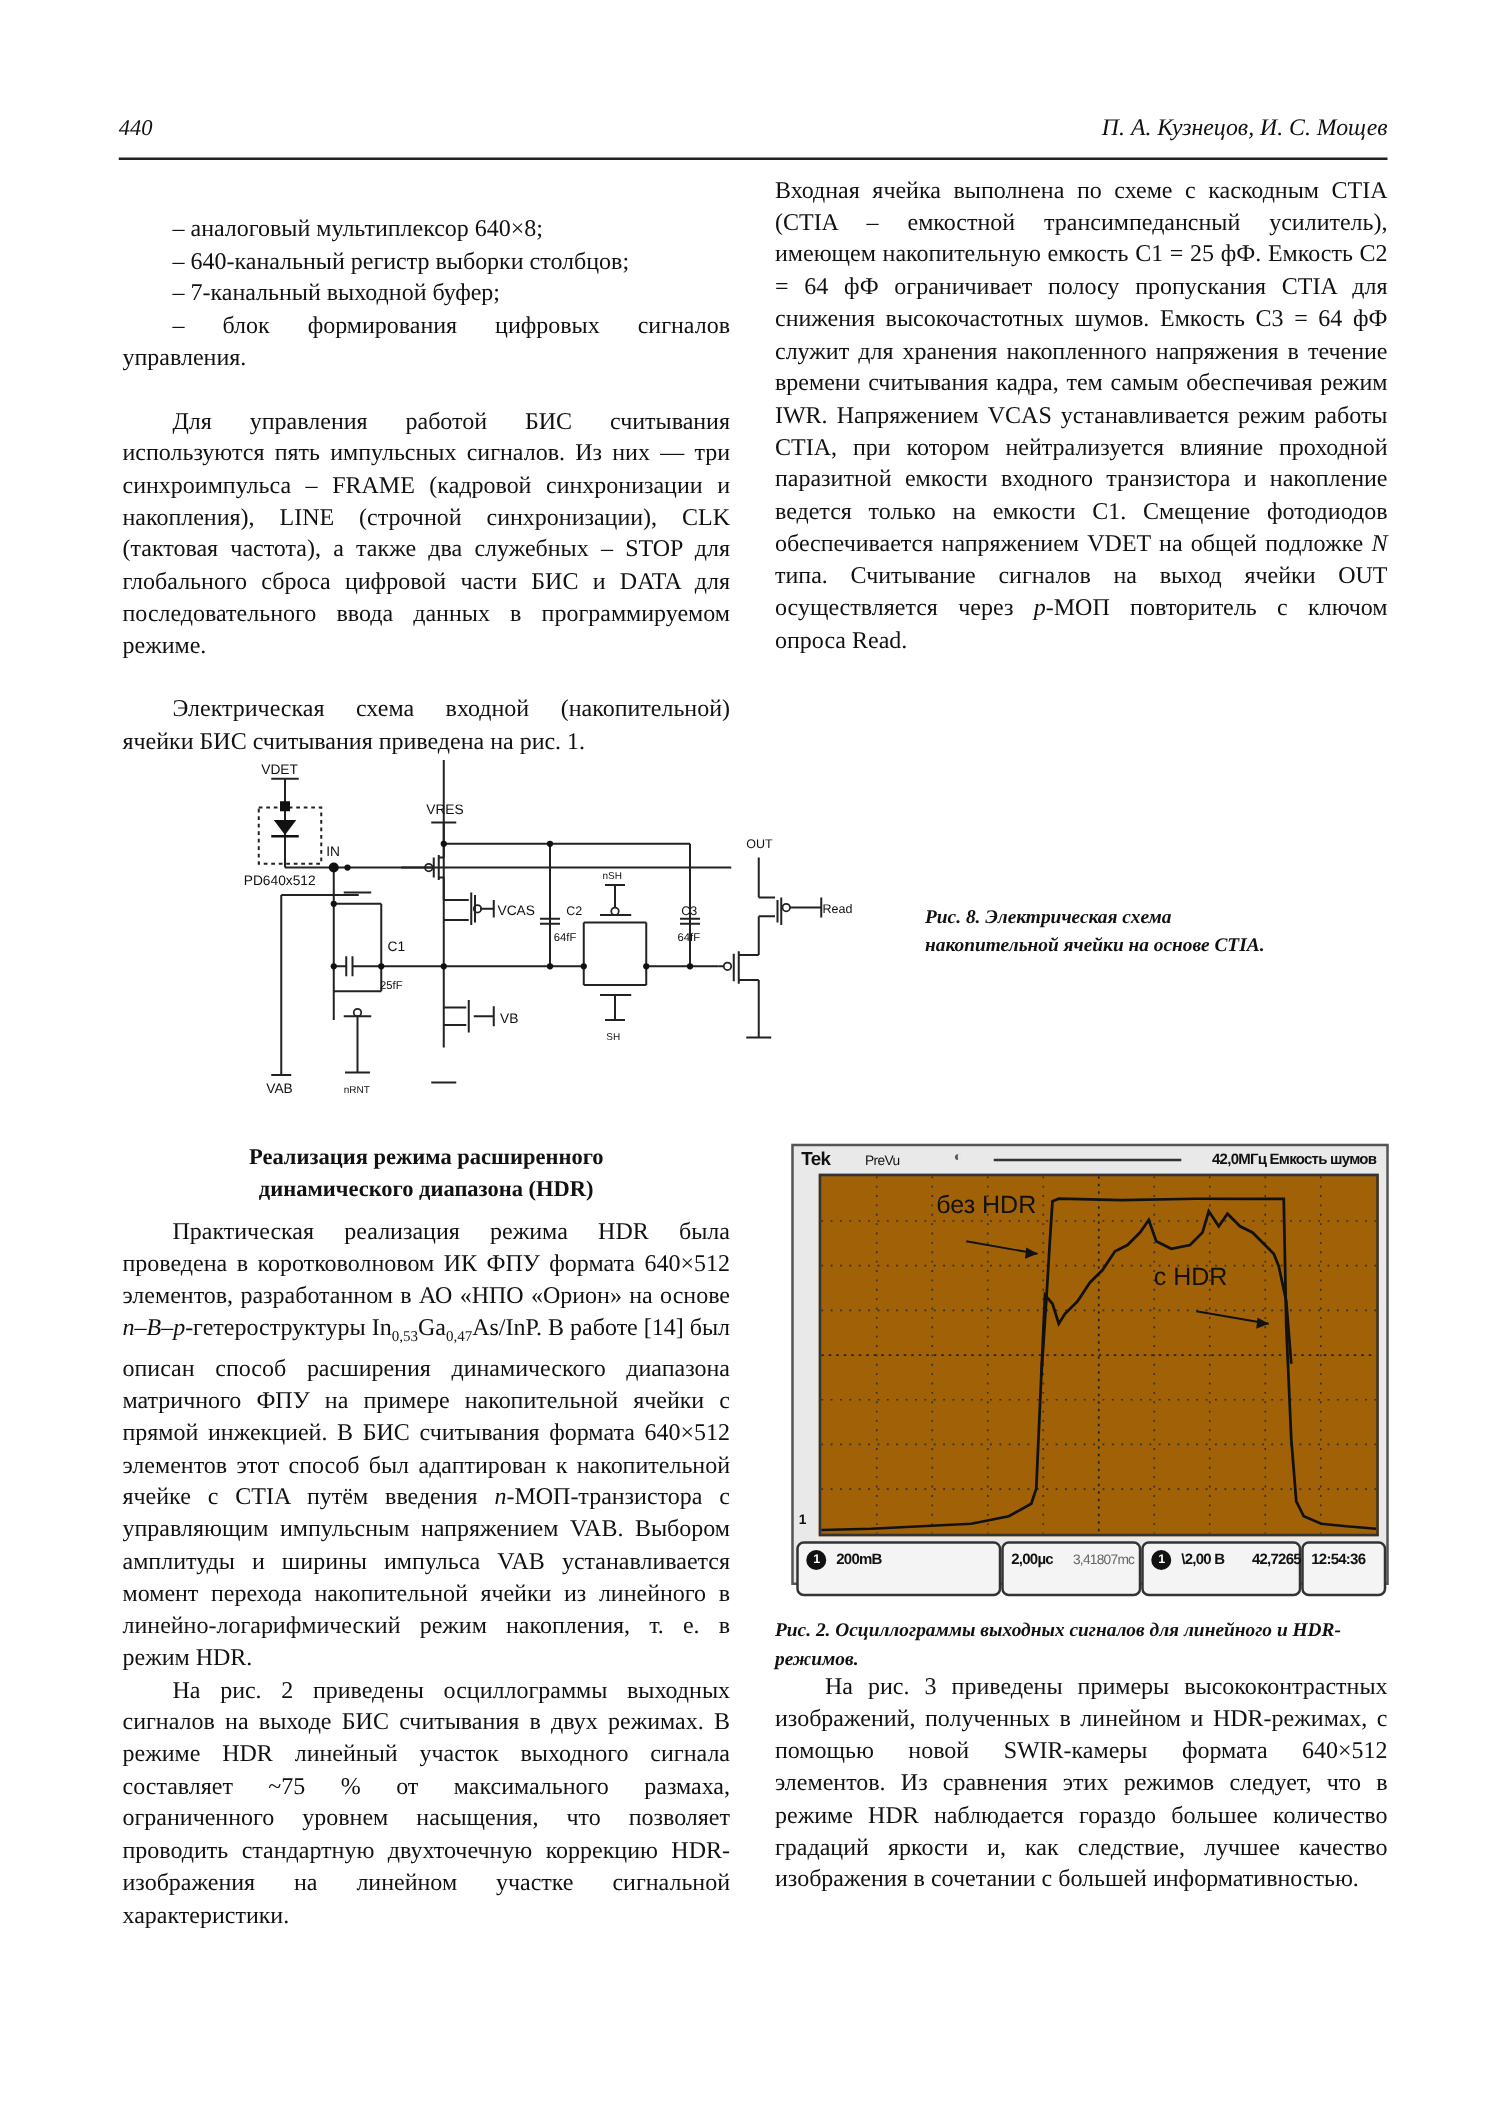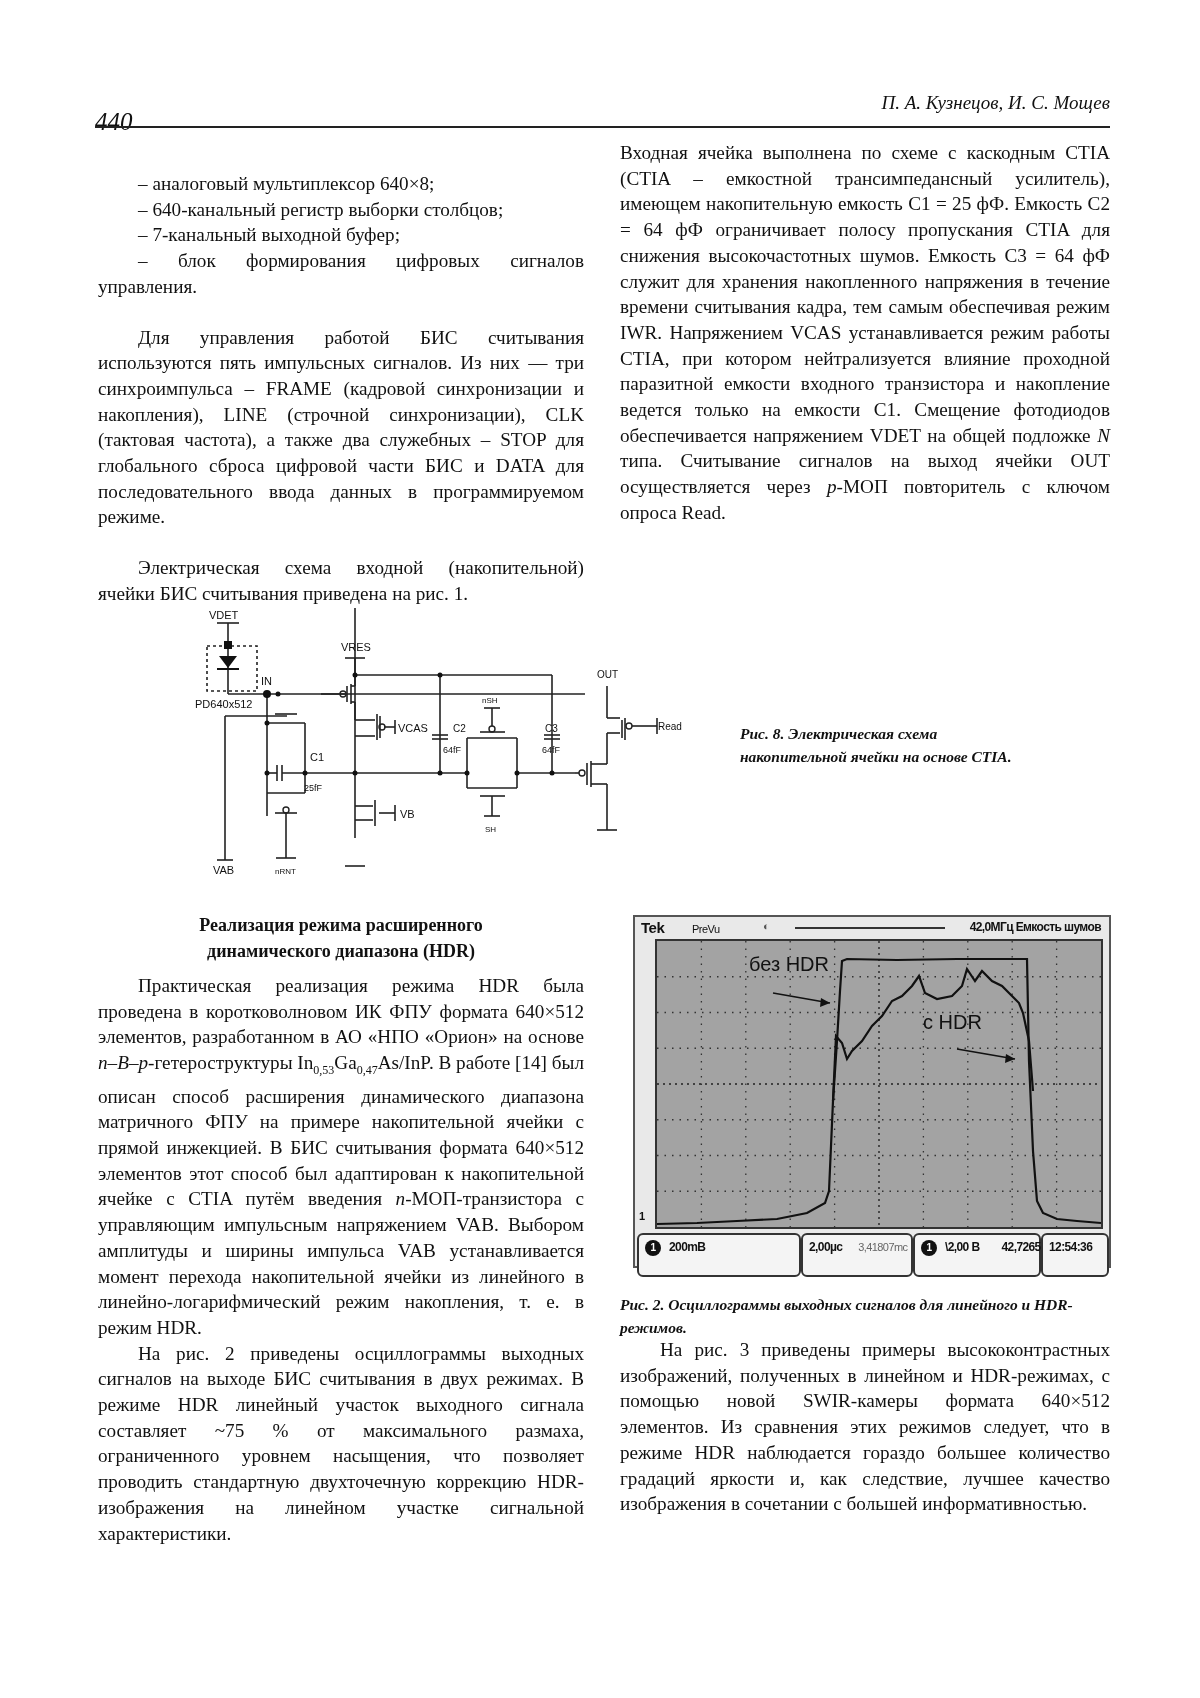--- a/index.html
+++ b/index.html
@@ -1,18 +1,18 @@
 <!DOCTYPE html>
 <html><head>
 <meta charset="utf-8">
 <style>
   html, body { margin:0; padding:0; background:#ffffff; }
   body { width:1200px; height:1698px; position:relative; overflow:hidden; color:#111; font-family:"Liberation Serif","DejaVu Serif",serif; }
   .hdr { position:absolute; top:92px; left:95px; width:1015px; height:30px; }
-  .hdr .pg { position:absolute; left:0; top:16px; font-style:italic; font-size:25px; }
+  .hdr .pg { position:absolute; left:0; top:0; font-style:italic; font-size:18px; }
   .hdr .au { position:absolute; right:0; top:0; font-style:italic; font-size:19px; }
   .rule { position:absolute; top:126px; left:95px; width:1015px; height:2px; background:#222; }
 
   .col { position:absolute; font-size:19.2px; line-height:25.7px; text-align:justify; }
   .col p { margin:0; }
   .ind { text-indent:40px; }
   .li { text-indent:40px; }
   .gap { height:25px; }
   .last { text-align-last:left;font-family:Liberation Serif, serif; }
 
@@ -27,21 +27,21 @@
   .cap1 { position:absolute; left:740px; top:722px; width:300px; font-style:italic; font-weight:bold; font-size:15.5px; line-height:23px; }
   .cap2 { position:absolute; left:620px; top:1293px; width:495px; font-style:italic; font-weight:bold; font-size:15.5px; line-height:23px; }
 
   .osc { position:absolute; left:633px; top:915px; width:478px; height:353px; background:#e9e9e9; border:2px solid #555; box-sizing:border-box; }
   .osc .top { position:absolute; left:0; top:0; right:0; height:22px; font-family:"Liberation Sans","DejaVu Sans",sans-serif; font-weight:bold; font-size:13px; }
   .osc .top .tek { position:absolute; left:6px; top:2px; font-size:15px; letter-spacing:-0.5px; }
   .osc .top .tek small { font-size:11px; font-weight:normal;padding-left:24px; }
   .osc .top .rt { position:absolute; right:8px; top:3px; font-size:12px; letter-spacing:-0.6px; }
   .osc .top .bar { position:absolute; left:160px; top:10px; width:150px; height:2px; background:#333; }
   .osc .top .trig { position:absolute; left:128px; top:3px; font-size:11px; color:#555; }
-  .osc .grid { position:absolute; left:20px; top:22px; width:448px; height:290px; border:2px solid #333; box-sizing:border-box; background:#a3a3a3; }
+  .osc .grid { position:absolute; left:20px; top:22px; width:448px; height:290px; border:2px solid #333; box-sizing:border-box; background:#a16207; }
   .osc .status { position:absolute; left:2px; top:316px; right:2px; height:30px; font-family:"Liberation Sans","DejaVu Sans",sans-serif; font-weight:bold; font-size:12px; }
   .osc .cell { position:absolute; top:0; height:44px; border:2px solid #333; border-radius:6px; box-sizing:border-box; background:#f4f4f4; line-height:24px; padding-left:6px; white-space:nowrap; letter-spacing:-0.6px; }
   .osc .badge { display:inline-block; width:16px; height:16px; border-radius:8px; background:#111; color:#fff; text-align:center; line-height:16px; font-size:10px; margin-right:8px; vertical-align:middle; }
   .osc .thin { font-weight:normal; color:#666; font-size:11px; margin-left:16px;text-align:right; }
   .osc .lbl { position:absolute; font-family:"Liberation Sans","DejaVu Sans",sans-serif; font-size:20px; color:#111; }
   svg text { font-family:"Liberation Sans","DejaVu Sans",sans-serif; }
 </style>
 </head>
 <body>
 

